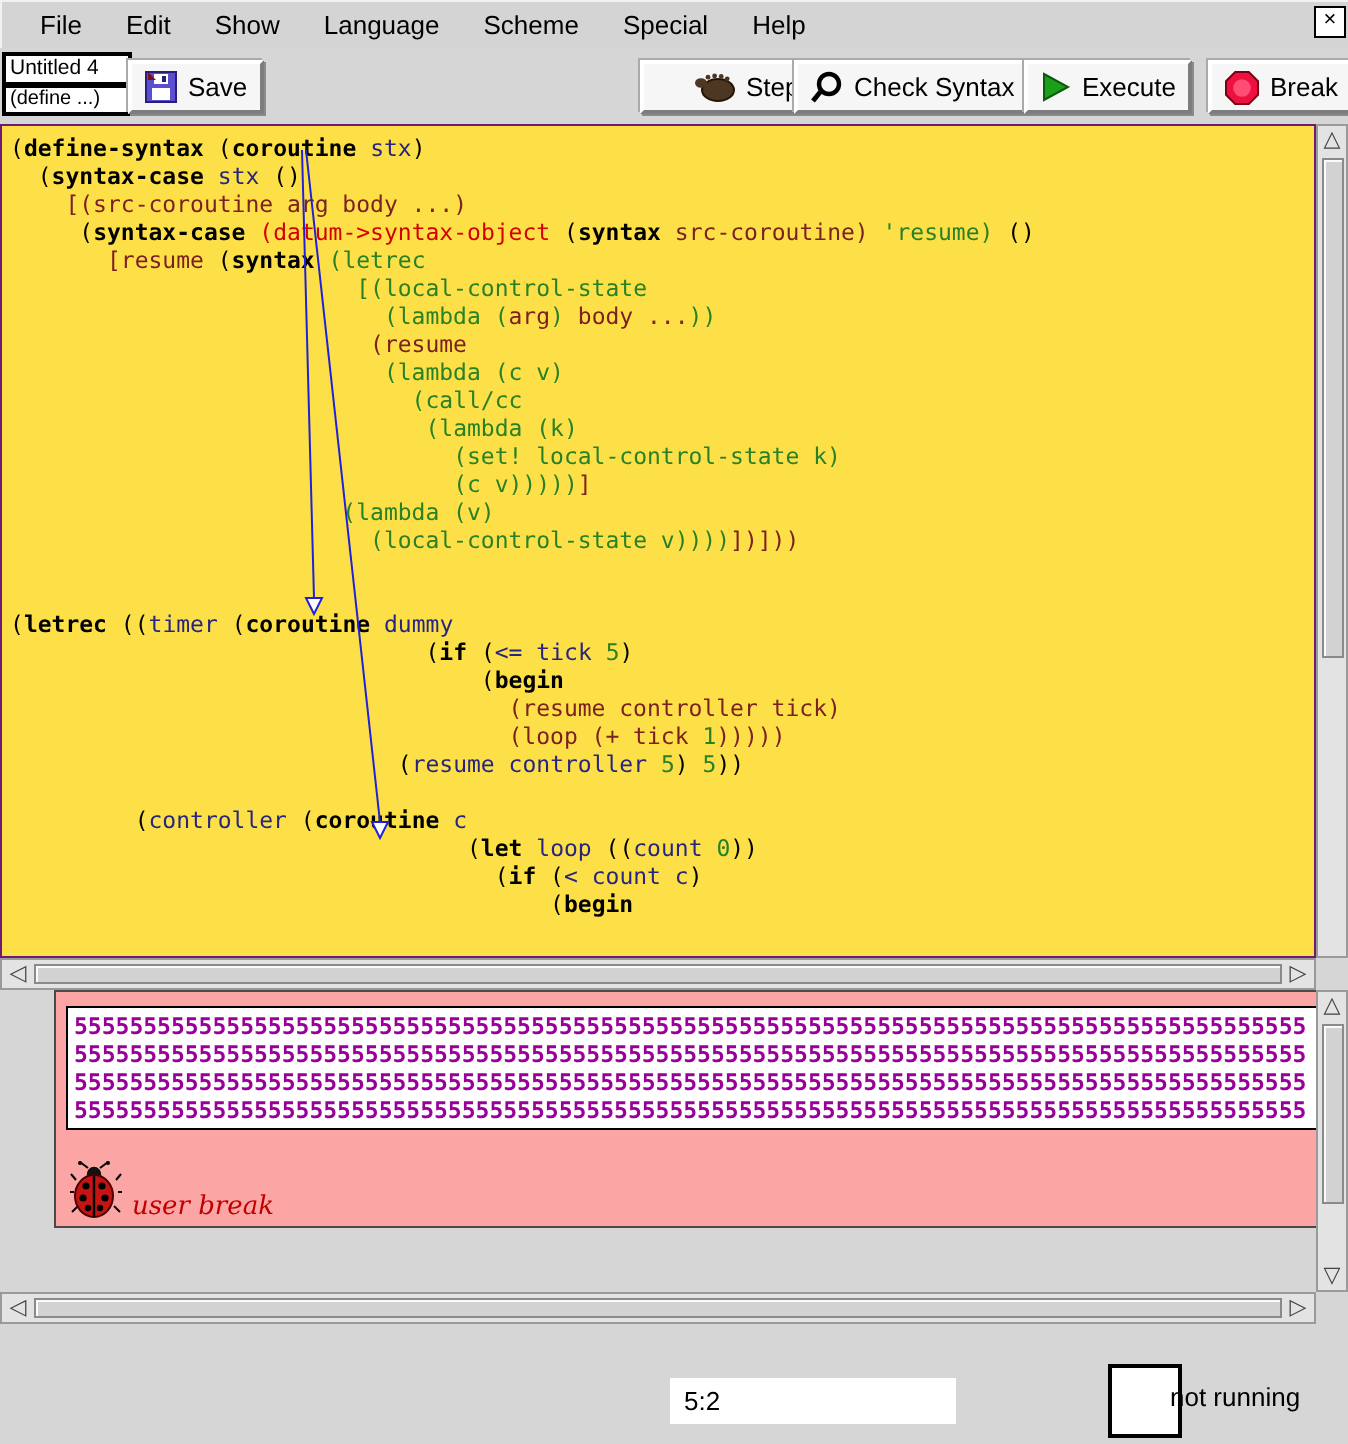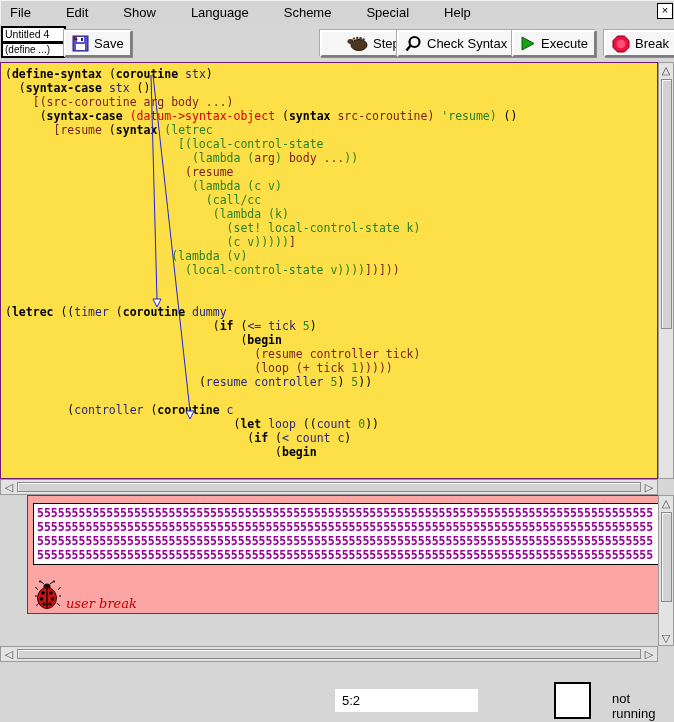--- a/index.html
+++ b/index.html
@@ -1,21 +1,21 @@
 <!DOCTYPE html>
 <html><head>
 <meta charset="utf-8">
 <style>
   html,body{margin:0;padding:0;background:#bfbfbf;}
   .window{position:relative;width:674px;height:722px;background:#d6d6d6;overflow:hidden;
           font-family:"Liberation Sans",sans-serif;color:#000;}
   
   .menubar{position:absolute;left:0;top:0;width:674px;height:24px;background:#d4d4d4;
            border-bottom:2px solid #6f6f6f;box-shadow:inset 1px 1px 0 #f2f2f2;}
-  .menu-items{display:flex;gap:35px;padding-left:10px;height:100%;align-items:center;}
+  .menu-items{display:flex;gap:22px;padding-left:20px;height:100%;align-items:center;}
   .menu-item{font-size:13px;cursor:default;}
   .close-box{position:absolute;right:1px;top:3px;width:14px;height:14px;background:#fff;
              border:1px solid #000;font-size:11px;line-height:13px;text-align:center;}
   
   .toolbar{position:absolute;left:0;top:24px;width:674px;height:38px;background:#d6d6d6;}
   .tabbox{position:absolute;left:1px;width:57px;background:#fff;border:2px solid #000;
           font-size:10.5px;white-space:nowrap;overflow:hidden;padding:0 2px;}
   .tab1{top:2px;height:13px;line-height:13px;}
   .tab2{top:19px;height:12px;line-height:12px;border-width:1px 2px 2px 2px;font-size:10px;}
   .btn{position:absolute;top:6px;height:27px;box-sizing:border-box;background:#f6f6f6;
@@ -59,21 +59,21 @@
   .corner{position:absolute;left:658px;width:16px;height:16px;background:#d6d6d6;}
   .c1{top:479px;} .c2{top:646px;}
   .sarrow{position:absolute;font-size:11px;color:#444;line-height:12px;width:14px;text-align:center;cursor:default;}
   .thumb{position:absolute;background:#d2d2d2;border:1px solid #8a8a8a;
          box-shadow:inset 1px 1px 0 #fafafa;box-sizing:border-box;}
   
   .statusbar{position:absolute;left:0;top:662px;width:674px;height:60px;background:#d6d6d6;}
   .poscol{position:absolute;left:335px;top:27px;width:143px;height:23px;background:#fff;
           font-size:13px;line-height:23px;padding-left:7px;box-sizing:border-box;}
   .runbox{position:absolute;left:554px;top:20px;width:33px;height:33px;background:#fff;border:2px solid #000;}
-  .runlabel{position:absolute;left:612px;top:29px;font-size:13px;}
+  .runlabel{position:absolute;left:585px;top:29px;font-size:13px;}
 </style>
 </head>
 <body>
 
 <div class="window">
 
   <div class="menubar">
     <div class="menu-items" id="menu-items">
         <span class="menu-item">File</span>
         <span class="menu-item">Edit</span>

